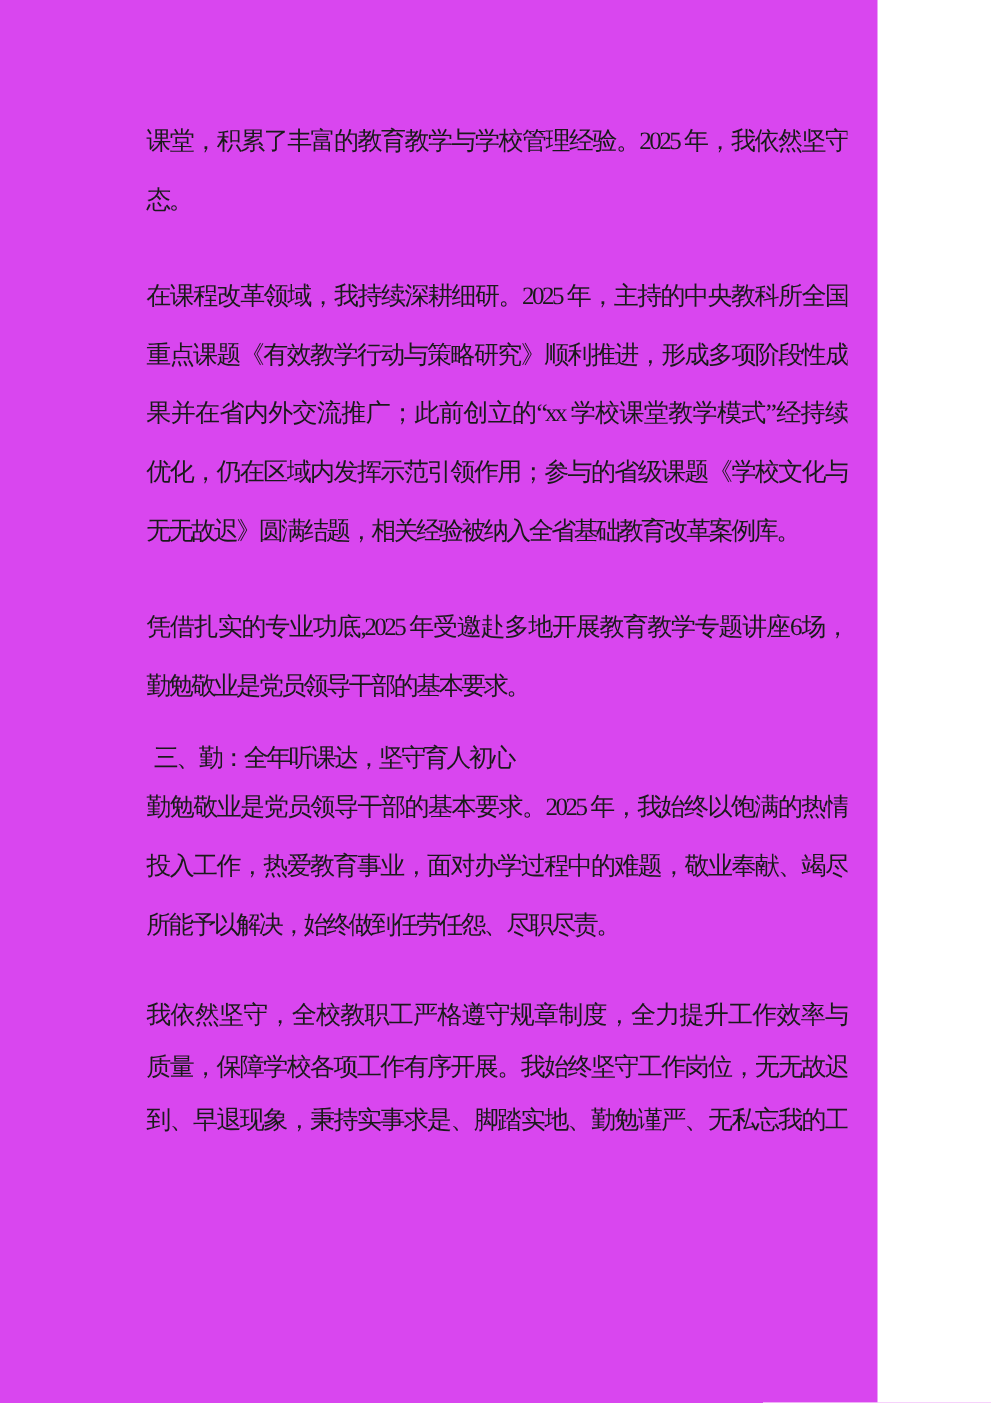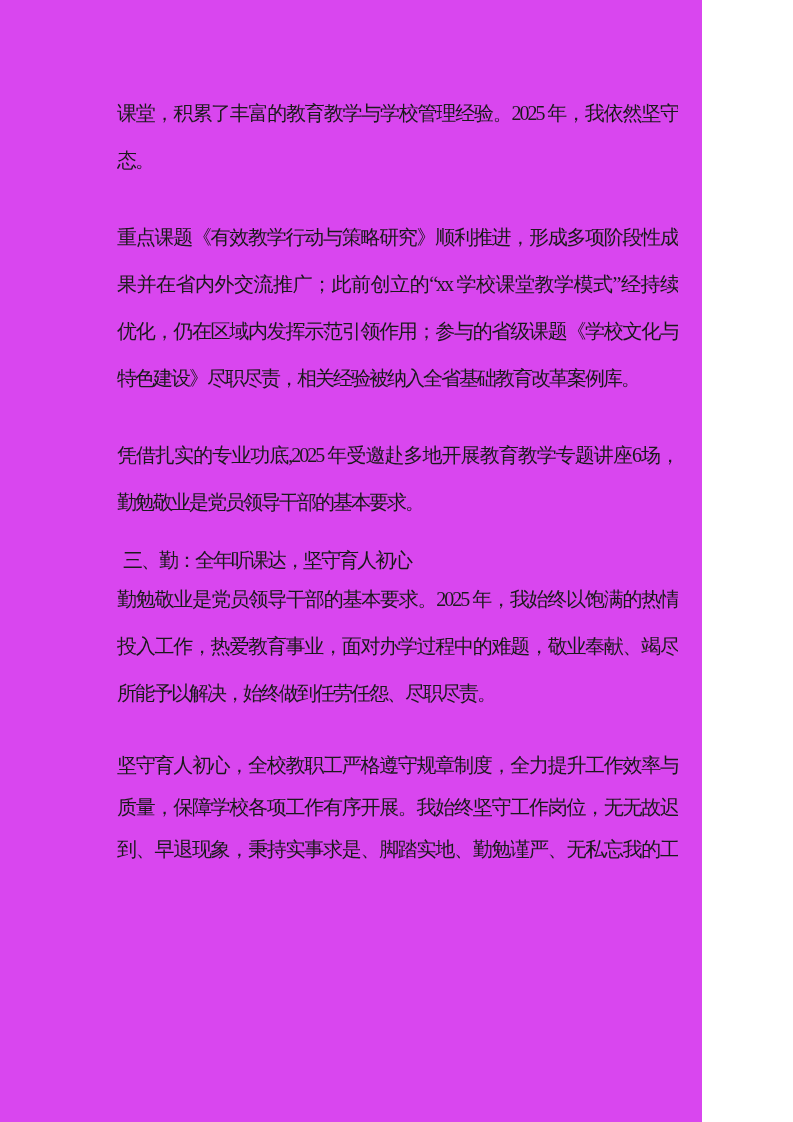--- a/index.html
+++ b/index.html
@@ -50,36 +50,37 @@
 </head>
 <body>
 
 <div class="page">
   <div class="doc">
       <div class="block paragraph">
         <div class="line">课堂，积累了丰富的教育教学与学校管理经验。2025 年，我依然坚守</div>
         <div class="line para-end">态。</div>
       </div>
       <div class="block paragraph">
+        <div class="line">在课程改革领域，我持续深耕细研。2025 年，主持的中央教科所全国</div>
         <div class="line">重点课题《有效教学行动与策略研究》顺利推进，形成多项阶段性成</div>
         <div class="line">果并在省内外交流推广；此前创立的“xx 学校课堂教学模式”经持续</div>
         <div class="line">优化，仍在区域内发挥示范引领作用；参与的省级课题《学校文化与</div>
-        <div class="line para-end">特色建设》尽职尽责，相关经验被纳入全省基础教育改革案例库。</div>
+        <div class="line para-end">无无故迟》圆满结题，相关经验被纳入全省基础教育改革案例库。</div>
       </div>
       <div class="block paragraph">
         <div class="line">凭借扎实的专业功底,2025 年受邀赴多地开展教育教学专题讲座6场，</div>
         <div class="line para-end">勤勉敬业是党员领导干部的基本要求。</div>
       </div>
       <div class="block heading">
         <div class="line para-end">三、勤：全年听课达，坚守育人初心</div>
       </div>
       <div class="block paragraph">
         <div class="line">勤勉敬业是党员领导干部的基本要求。2025 年，我始终以饱满的热情</div>
         <div class="line">投入工作，热爱教育事业，面对办学过程中的难题，敬业奉献、竭尽</div>
         <div class="line para-end">所能予以解决，始终做到任劳任怨、尽职尽责。</div>
       </div>
       <div class="block paragraph">
-        <div class="line">坚守育人初心，全校教职工严格遵守规章制度，全力提升工作效率与</div>
+        <div class="line">我依然坚守，全校教职工严格遵守规章制度，全力提升工作效率与</div>
         <div class="line">质量，保障学校各项工作有序开展。我始终坚守工作岗位，无无故迟</div>
         <div class="line">到、早退现象，秉持实事求是、脚踏实地、勤勉谨严、无私忘我的工</div>
       </div>
     </div>
 </div>
 
 </body></html>

